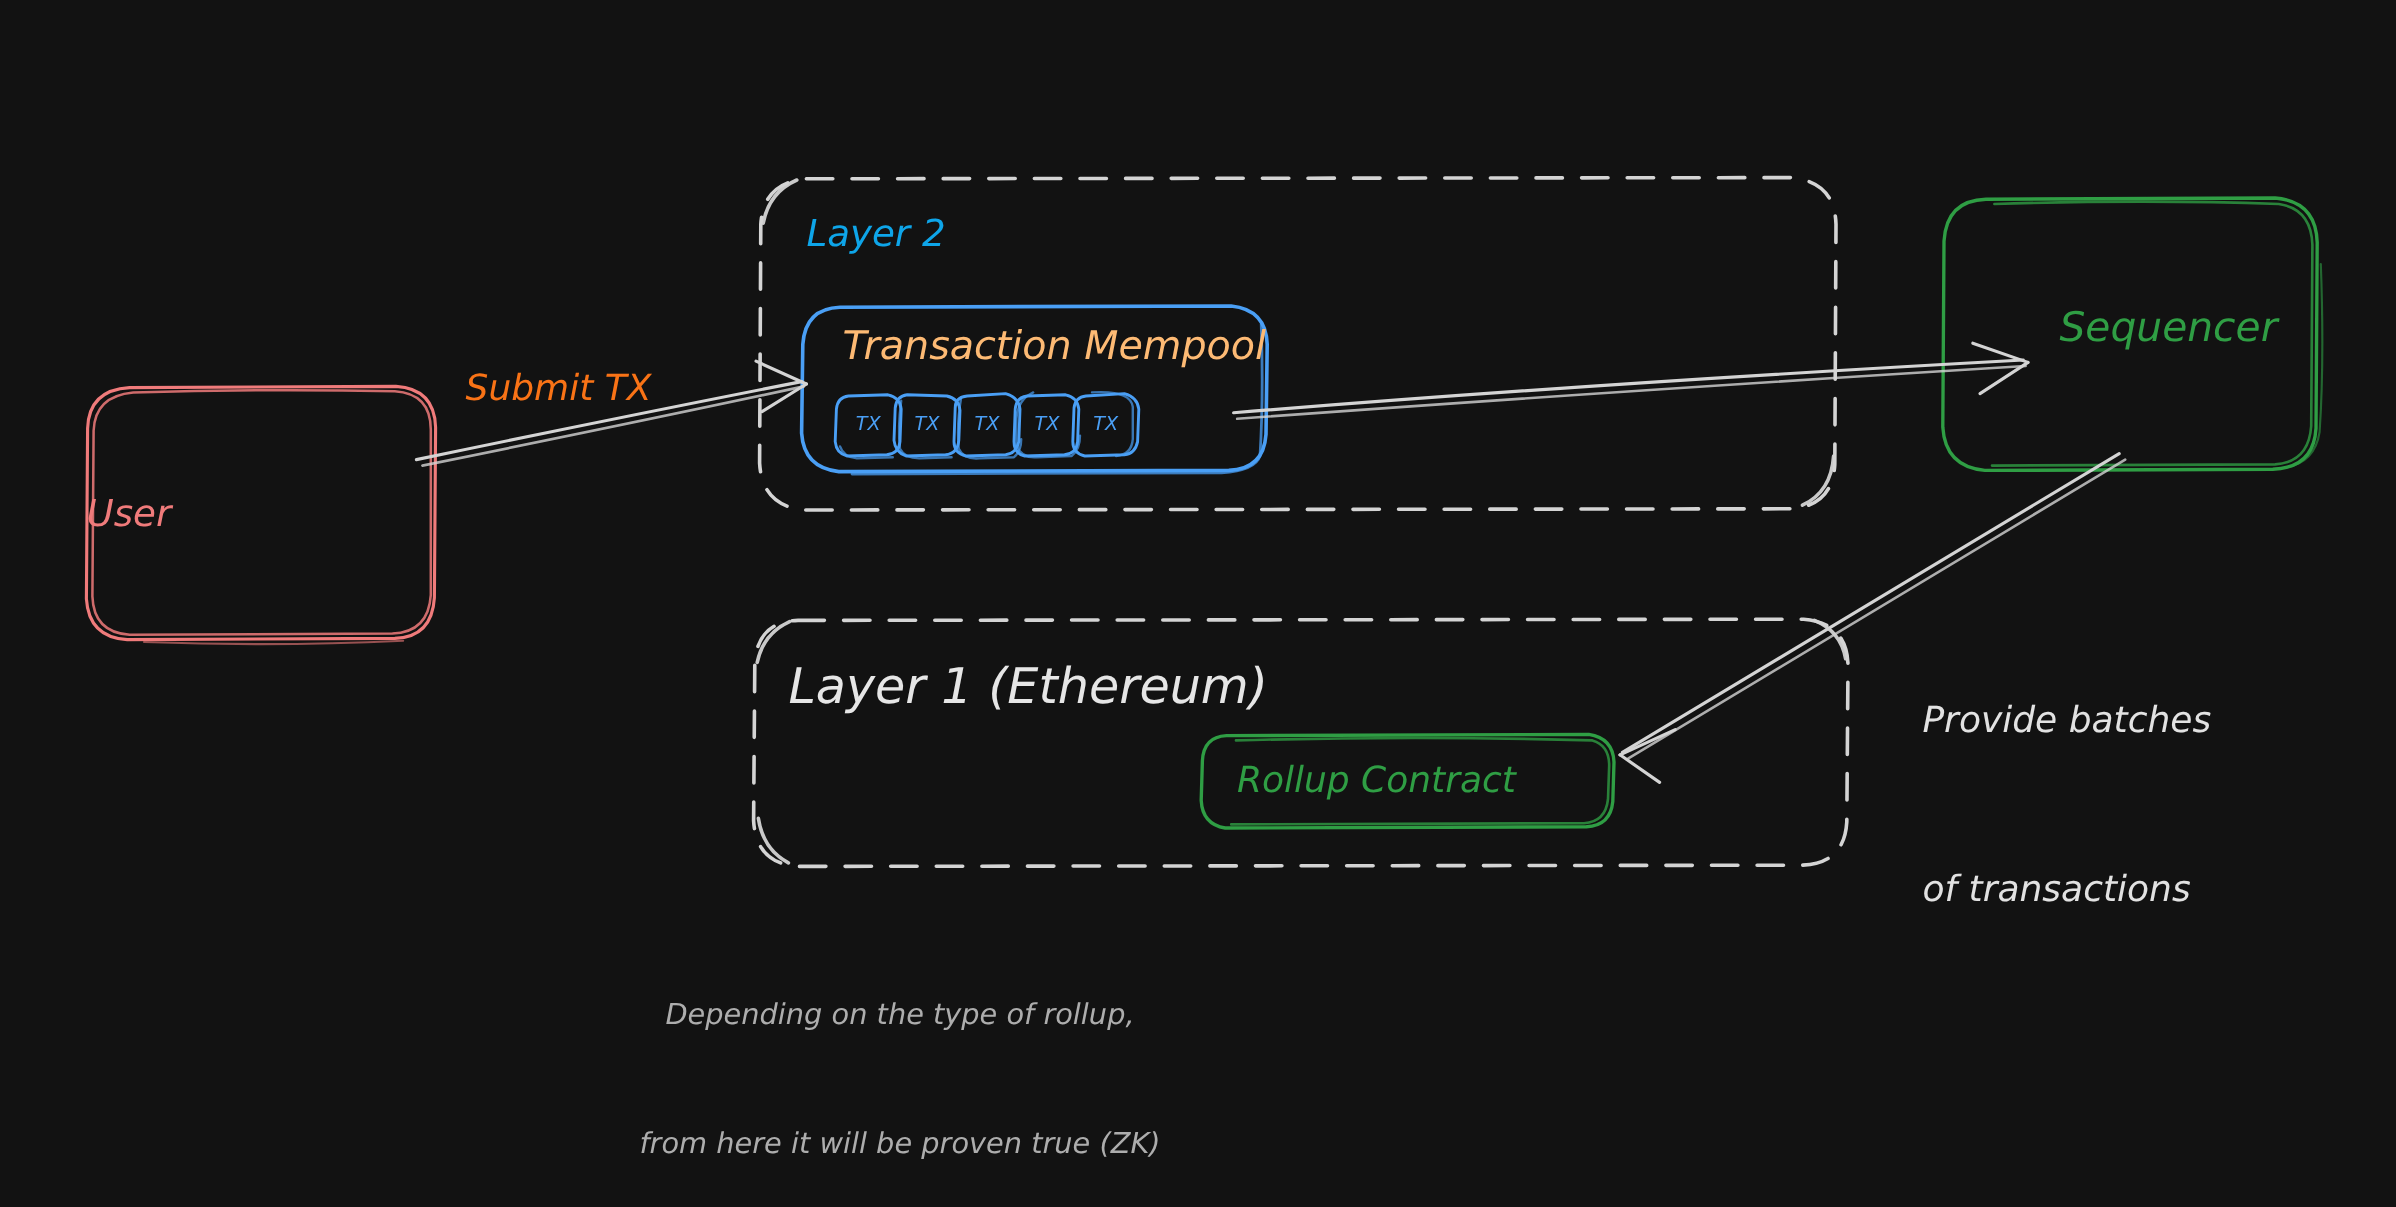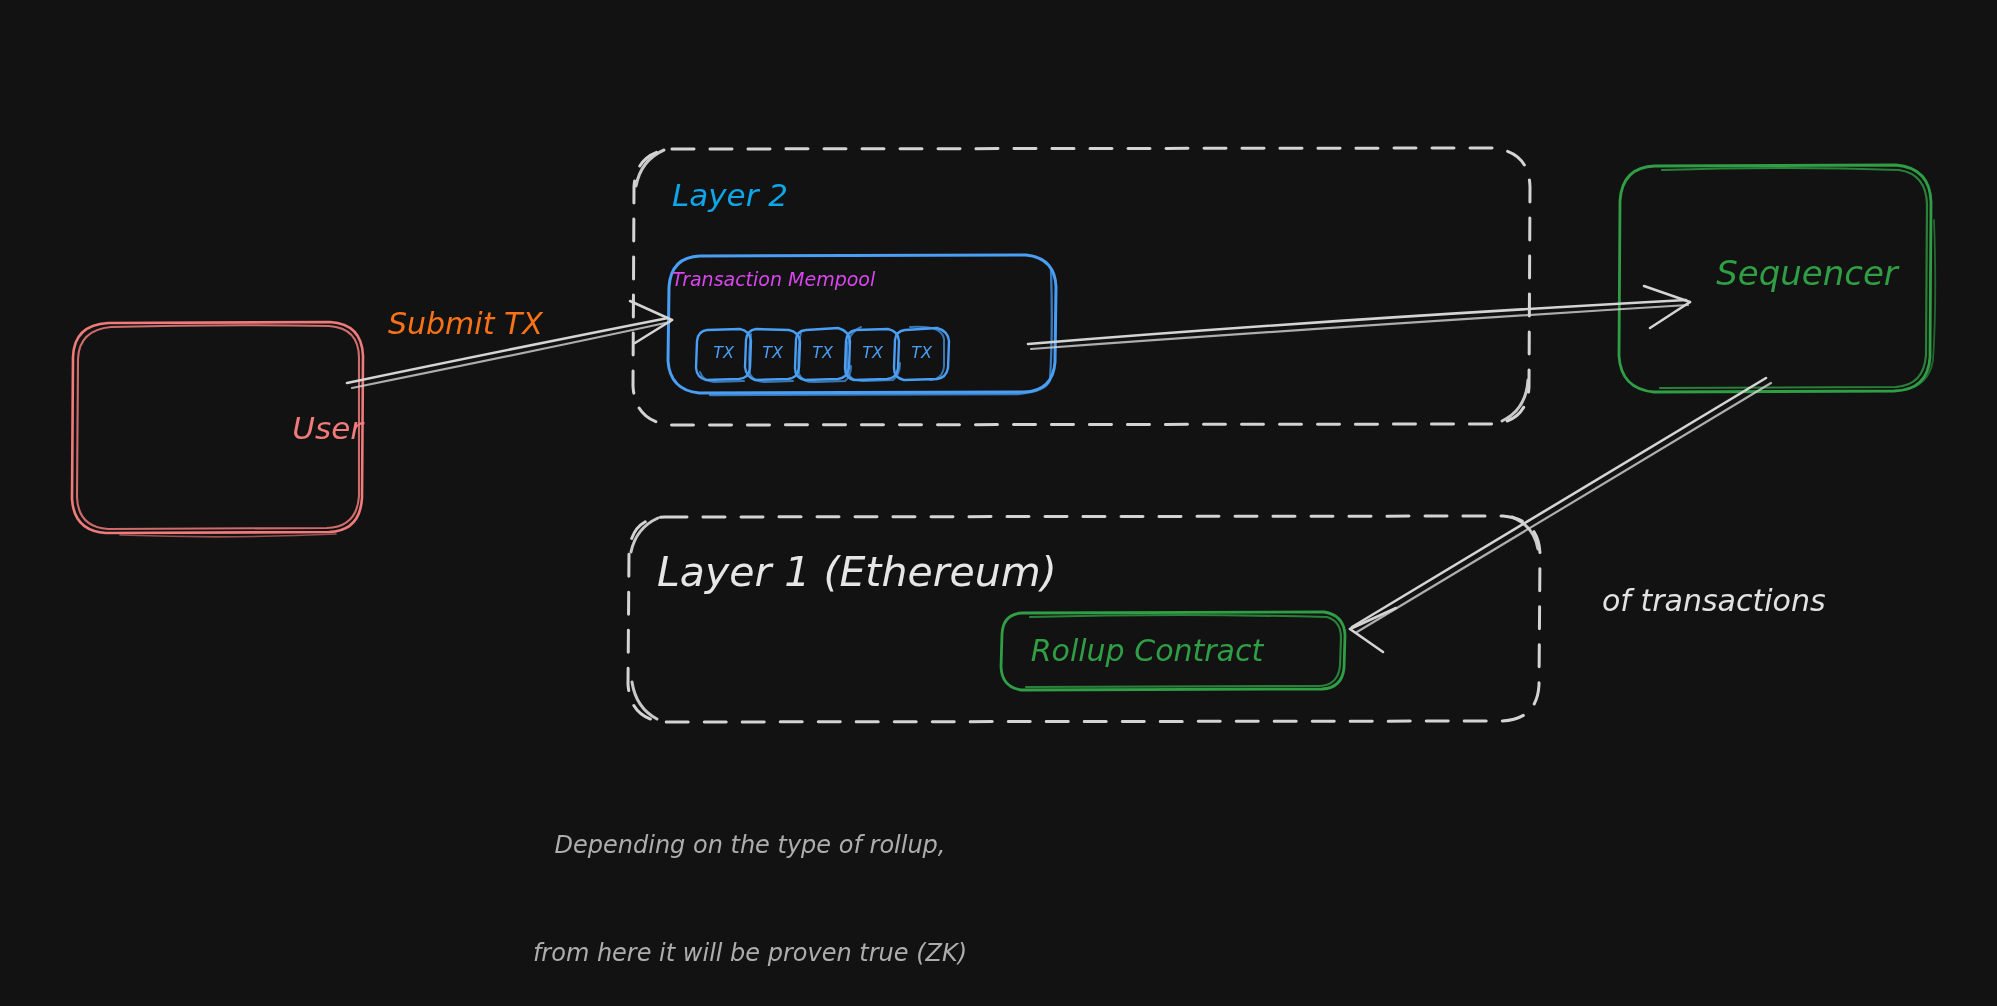--- a/index.html
+++ b/index.html
@@ -129,46 +129,47 @@
     <g>
       <path class="st" stroke="#d4d4d4" stroke-width="2.6" d="M1766 378 L1352 627"></path>
       <path class="st" stroke="#d4d4d4" stroke-width="2.2" opacity="0.8" d="M1771 383 L1357 632"></path>
 
       <path class="st" stroke="#d4d4d4" stroke-width="2.6" d="M1396 608 L1350 629"></path>
       <path class="st" stroke="#d4d4d4" stroke-width="2.6" d="M1383 652 L1350 629"></path>
     </g>
 
   </svg>
 
-  <div class="lbl" style="left:72px; top:410px; width:291px; text-align:right;
+  <div class="lbl" style="left:72px; top:410px; width:291px; text-align:left;
               color:#f07b7b; font-size:31px;">User</div>
 
   <div class="lbl" style="left:672px; top:177px; color:#0ea5e9; font-size:31px;">Layer 2</div>
 
-  <div class="lbl" style="left:672px; top:268px; color:#d946ef; font-size:19px;">Transaction Mempool</div>
+  <div class="lbl" style="left:702px; top:268px; color:#fdba74; font-size:33px;">Transaction Mempool</div>
 
   <div class="lbl" style="left:696px; top:343px; width:55px; text-align:center; color:#4a9ff5; font-size:16px;">TX</div>
   <div class="lbl" style="left:745px; top:343px; width:55px; text-align:center; color:#4a9ff5; font-size:16px;">TX</div>
   <div class="lbl" style="left:795px; top:343px; width:55px; text-align:center; color:#4a9ff5; font-size:16px;">TX</div>
   <div class="lbl" style="left:845px; top:343px; width:55px; text-align:center; color:#4a9ff5; font-size:16px;">TX</div>
   <div class="lbl" style="left:894px; top:343px; width:55px; text-align:center; color:#4a9ff5; font-size:16px;">TX</div>
 
   <div class="lbl" style="left:1618px; top:253px; width:378px; text-align:center;
               color:#2f9e44; font-size:34px;">Sequencer</div>
 
   <div class="lbl" style="left:657px; top:548px; color:#e6e6e6; font-size:41px;">Layer 1 (Ethereum)</div>
 
   <div class="lbl" style="left:1001px; top:633px; width:292px; text-align:center;
               color:#2f9e44; font-size:30px;">Rollup Contract</div>
 
   <div class="lbl" style="left:388px; top:306px; color:#f97316; font-size:30px;">Submit TX</div>
 
   <div style="position:absolute; left:1602px; top:483px; color:#e2e2e2;
               font-family:'DejaVu Sans', sans-serif; font-style:italic;
               font-size:30px; line-height:47px; white-space:pre;">
+    <div class="lbl" style="position:static;">Provide batches</div>
     <div class="lbl" style="position:static;">of transactions</div>
   </div>
 
   <div style="position:absolute; left:0px; top:755px; width:1500px;
               text-align:center; color:#adadad;
               font-family:'DejaVu Sans', sans-serif; font-style:italic;
               font-size:24px; line-height:36px; white-space:pre;">
     <div class="lbl" style="position:static;">Depending on the type of rollup,</div>
     <div class="lbl" style="position:static;">from here it will be proven true (ZK)</div>
     

